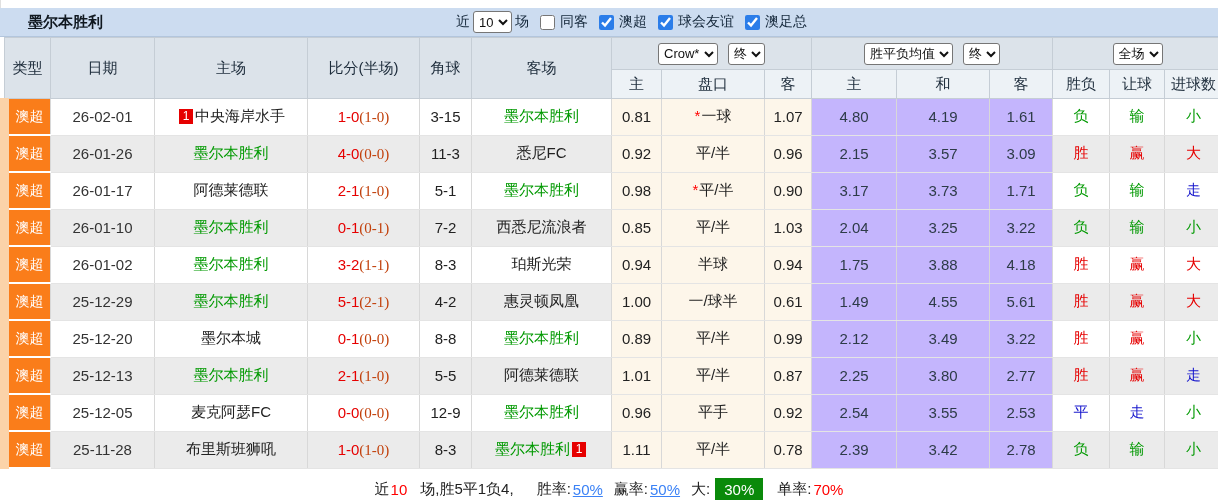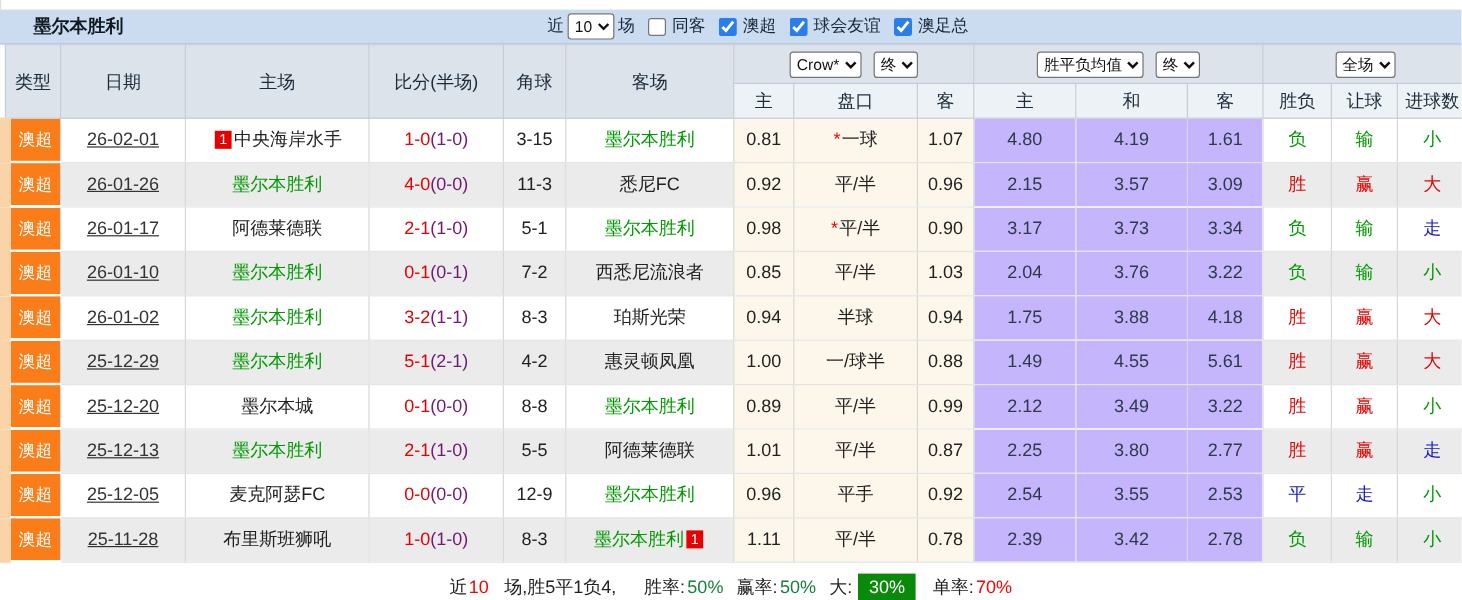--- a/index.html
+++ b/index.html
@@ -20,34 +20,34 @@
   tr.h2 th{height:28px;background:#edf2f6;}
   .grp{vertical-align:middle;margin-top:20px;}
   .grp select{margin:0 5px;}
 
   td{text-align:center;height:35px;padding:0;border-right:1px solid #d8d8d8;border-bottom:1px solid #e4e4e4;overflow:hidden;white-space:nowrap;}
   tr.even td.plain{background:#ebebeb;}
   td.plain{background:#fff;}
   td.cream{background:#fdf6ea;}
   td.blueish{background:#c4b5fd;color:#2d3b48;}
   td.col-league{background:#fa7d1a;color:#fff;border-left:9px solid #fbd3a9;border-bottom:2px solid #fff;font-size:14px;}
-  td.date{color:#333;text-decoration:underline;}
+  td.date{color:#333;}
   .red{color:#e60000;}
   .green{color:#009900;}
   .blue{color:#1414cc;}
-  .half{color:#701a75;}
+  .half{color:#c2410c;font-family:Liberation Serif, serif;}
   .star{color:#ff0000;margin-right:1px;}
   .team{color:#222;margin-top:16px;}
   .green-team{color:#009900;}
   .badge{display:inline-block;background:#e60000;color:#fff;font-size:12px;line-height:15px;min-width:12px;padding:0 1px;margin:0 2px;vertical-align:1px;}
 
   .footer{height:40px;display:flex;align-items:center;justify-content:center;font-size:15px;color:#222;white-space:nowrap;}
   .footer span{margin:0 1px;}
   .sp{margin-left:10px !important;}
-  .rate-blue{color:#15803d;}
+  .rate-blue{color:#3b82f6;text-decoration:underline;}
   .rate-red{color:#ff0000;}
   .badge-green{background:#0a8a0a;color:#fff;padding:3px 9px;margin:0 4px !important;}
 </style>
 </head>
 <body>
 
 <div class="topstrip"></div>
 
 <div class="topbar">
   <span class="title">墨尔本胜利</span>
@@ -166,37 +166,37 @@
         <td class="plain date">26-01-17</td>
         <td class="plain"><span class="team">阿德莱德联</span></td>
         <td class="plain"><span class="red">2-1</span><span class="half">(1-0)</span></td>
         <td class="plain">5-1</td>
         <td class="plain"><span class="team green-team">墨尔本胜利</span></td>
         <td class="cream">0.98</td>
         <td class="cream"><span class="star">*</span><span>平/半</span></td>
         <td class="cream">0.90</td>
         <td class="blueish">3.17</td>
         <td class="blueish">3.73</td>
-        <td class="blueish">3.34</td>
+        <td class="blueish">1.71</td>
         <td class="plain green">负</td>
         <td class="plain green">输</td>
         <td class="plain blue">走</td>
       </tr>
       <tr class="even">
         <td class="col-league">澳超</td>
         <td class="plain date">26-01-10</td>
         <td class="plain"><span class="team green-team">墨尔本胜利</span></td>
         <td class="plain"><span class="red">0-1</span><span class="half">(0-1)</span></td>
         <td class="plain">7-2</td>
         <td class="plain"><span class="team">西悉尼流浪者</span></td>
         <td class="cream">0.85</td>
         <td class="cream"><span>平/半</span></td>
         <td class="cream">1.03</td>
         <td class="blueish">2.04</td>
-        <td class="blueish">3.76</td>
+        <td class="blueish">3.25</td>
         <td class="blueish">3.22</td>
         <td class="plain green">负</td>
         <td class="plain green">输</td>
         <td class="plain green">小</td>
       </tr>
       <tr>
         <td class="col-league">澳超</td>
         <td class="plain date">26-01-02</td>
         <td class="plain"><span class="team green-team">墨尔本胜利</span></td>
         <td class="plain"><span class="red">3-2</span><span class="half">(1-1)</span></td>
@@ -214,21 +214,21 @@
       </tr>
       <tr class="even">
         <td class="col-league">澳超</td>
         <td class="plain date">25-12-29</td>
         <td class="plain"><span class="team green-team">墨尔本胜利</span></td>
         <td class="plain"><span class="red">5-1</span><span class="half">(2-1)</span></td>
         <td class="plain">4-2</td>
         <td class="plain"><span class="team">惠灵顿凤凰</span></td>
         <td class="cream">1.00</td>
         <td class="cream"><span>一/球半</span></td>
-        <td class="cream">0.88</td>
+        <td class="cream">0.61</td>
         <td class="blueish">1.49</td>
         <td class="blueish">4.55</td>
         <td class="blueish">5.61</td>
         <td class="plain red">胜</td>
         <td class="plain red">赢</td>
         <td class="plain red">大</td>
       </tr>
       <tr>
         <td class="col-league">澳超</td>
         <td class="plain date">25-12-20</td>

